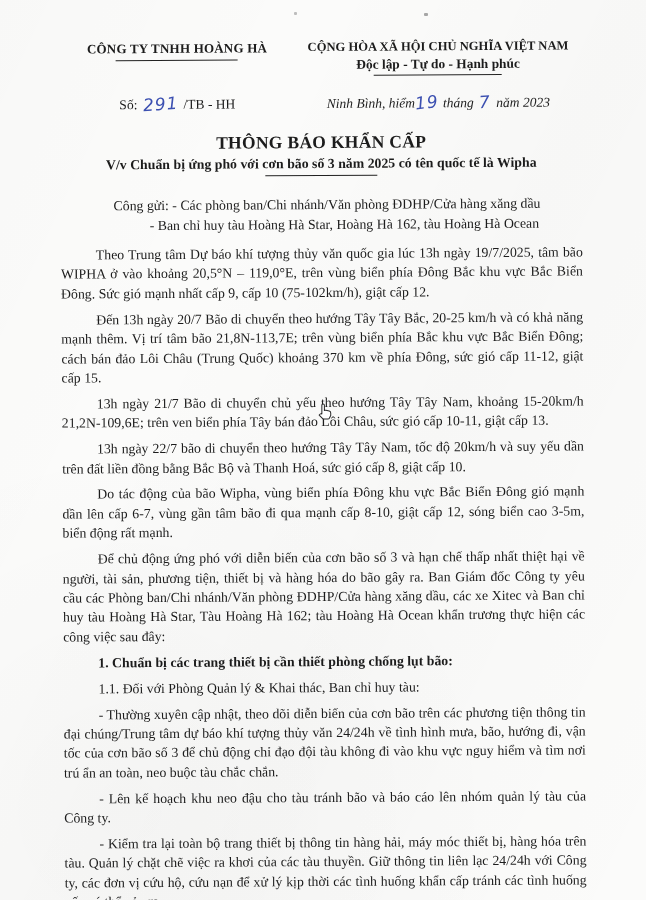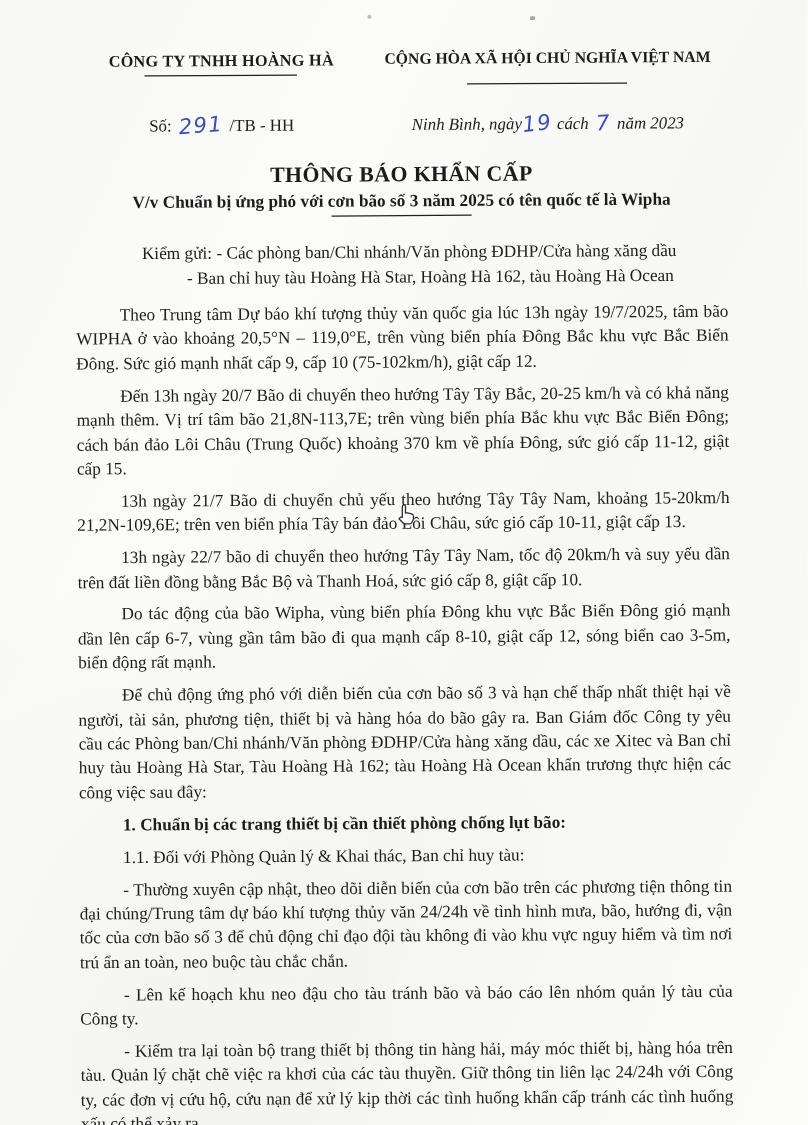--- a/index.html
+++ b/index.html
@@ -76,49 +76,50 @@
 
   <div class="hdr">
     <div class="hdr-left">
       <div class="company">CÔNG TY TNHH HOÀNG HÀ</div>
       <div class="hline company-ul"></div>
     </div>
     <div class="hdr-right">
       <div class="nat1">CỘNG HÒA XÃ HỘI CHỦ NGHĨA VIỆT NAM</div>
       <div>
         <span class="nat2">
+          <span>Độc lập - Tự do - Hạnh phúc</span>
           <span class="hline motto-ul" style="display:block;"></span>
         </span>
       </div>
     </div>
   </div>
 
   <div class="numrow">
     <div class="num-left">
       <span>Số:</span>
       <span class="hand">291</span>
       <span>/TB - HH</span>
     </div>
     <div class="num-right">
-      <span>Ninh Bình, ngày</span><span class="hand day">19</span>
-      <span>cách</span>
+      <span>Ninh Bình, hiểm</span><span class="hand day">19</span>
+      <span>tháng</span>
       <span class="hand month">7</span>
       <span>năm 2023</span>
     </div>
   </div>
 
   <div class="titleblock">
     <div class="title">THÔNG BÁO KHẨN CẤP</div>
     <div class="subtitle">V/v Chuẩn bị ứng phó với cơn bão số 3 năm 2025 có tên quốc tế là Wipha</div>
     <div class="hline subtitle-ul"></div>
   </div>
 
   <div class="recips">
     <div>
-      <span>Kiểm gửi:</span>
+      <span>Công gửi:</span>
       <span>- Các phòng ban/Chi nhánh/Văn phòng ĐDHP/Cửa hàng xăng dầu</span>
     </div>
     <div class="r2">- Ban chỉ huy tàu Hoàng Hà Star, Hoàng Hà 162, tàu Hoàng Hà Ocean</div>
   </div>
 
   <div class="bodytext">
     <p>Theo Trung tâm Dự báo khí tượng thủy văn quốc gia lúc 13h ngày 19/7/2025, tâm bão WIPHA ở vào khoảng 20,5°N – 119,0°E, trên vùng biển phía Đông Bắc khu vực Bắc Biển Đông. Sức gió mạnh nhất cấp 9, cấp 10 (75-102km/h), giật cấp 12.</p>
     <p>Đến 13h ngày 20/7 Bão di chuyển theo hướng Tây Tây Bắc, 20-25 km/h và có khả năng mạnh thêm. Vị trí tâm bão 21,8N-113,7E; trên vùng biển phía Bắc khu vực Bắc Biển Đông; cách bán đảo Lôi Châu (Trung Quốc) khoảng 370 km về phía Đông, sức gió cấp 11-12, giật cấp 15.</p>
     <p>13h ngày 21/7 Bão di chuyển chủ yếu theo hướng Tây Tây Nam, khoảng 15-20km/h 21,2N-109,6E; trên ven biển phía Tây bán đảo Lôi Châu, sức gió cấp 10-11, giật cấp 13.</p>
     <p>13h ngày 22/7 bão di chuyển theo hướng Tây Tây Nam, tốc độ 20km/h và suy yếu dần trên đất liền đồng bằng Bắc Bộ và Thanh Hoá, sức gió cấp 8, giật cấp 10.</p>

